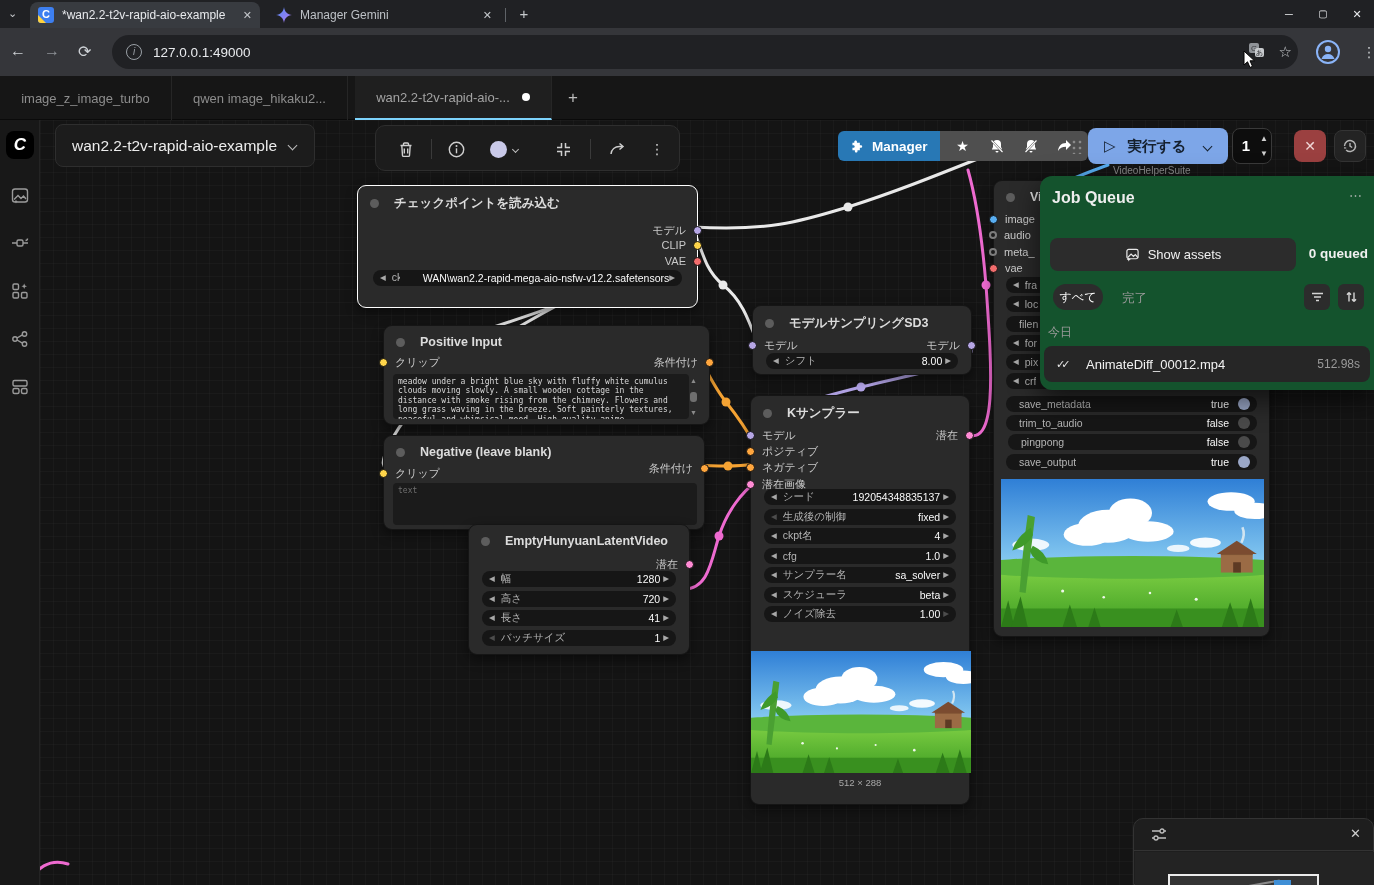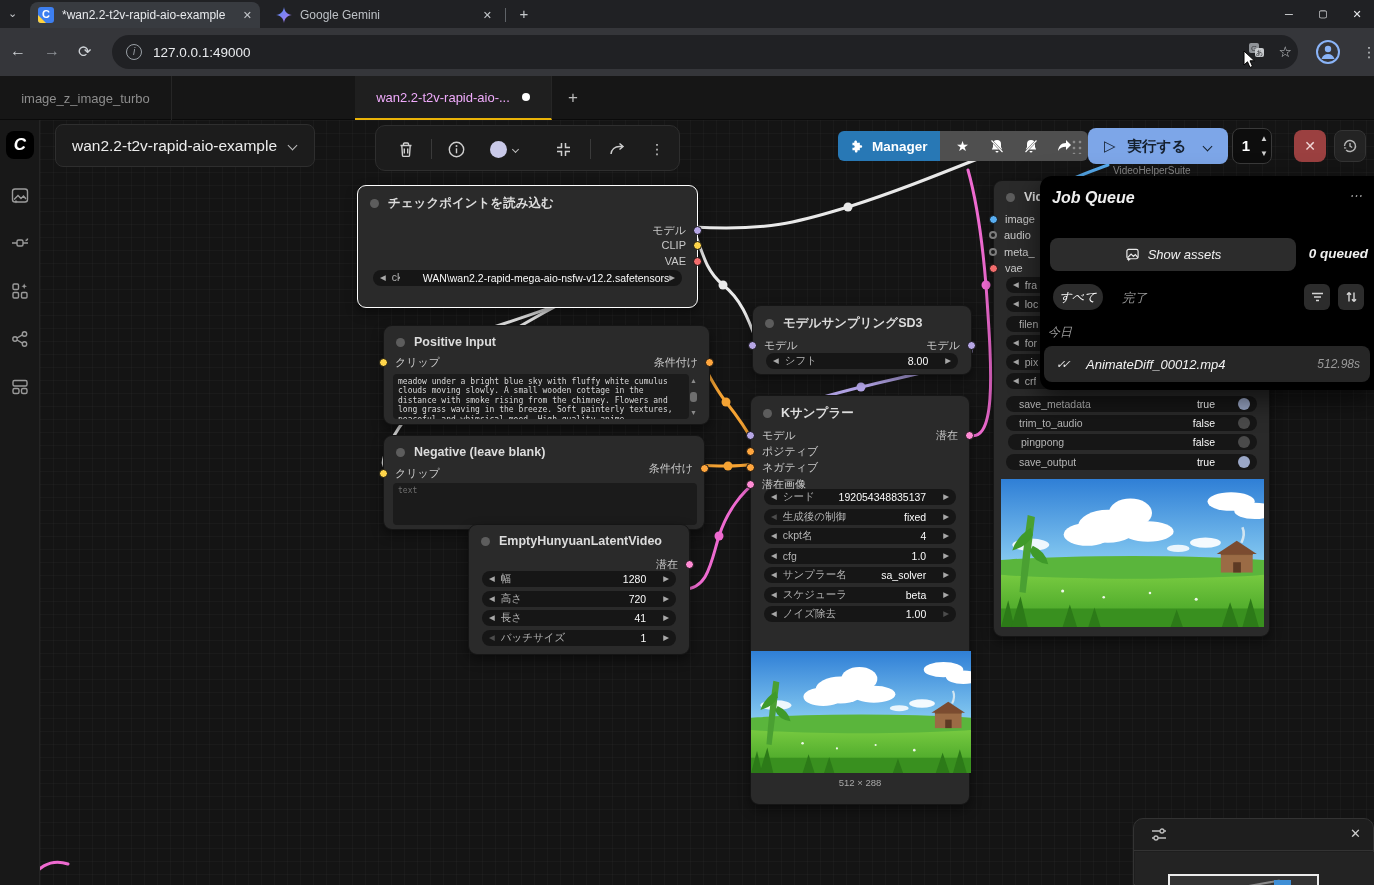--- a/index.html
+++ b/index.html
@@ -26,21 +26,21 @@
   .omnibox .url{margin-left:11px;font-size:13.5px;}
   .omni-right{position:absolute;right:6px;top:0;height:34px;display:flex;align-items:center;gap:14px;}
   .star{color:#c7cacd;font-size:15px;}
   .avatar{position:absolute;left:1316px;top:12px;width:24px;height:24px;border-radius:50%;border:2px solid #8ab4f8;}
   .avatar svg{display:block;}
   .kebab{color:#c7cacd;font-size:14px;letter-spacing:0;}
 
   
   .wftabs{position:absolute;left:0;top:76px;width:1374px;height:44px;background:#161616;z-index:25;border-bottom:1px solid #0a0a0a;}
   .wftab{position:absolute;top:0;height:44px;display:flex;align-items:center;justify-content:center;font-size:13px;color:#8d8d8d;border-right:1px solid #262626;padding:0 14px;}
-  .wftab.active{background:#1f1f1f;color:#f0abfc;border-bottom:2px solid #eab308;}
+  .wftab.active{background:#1f1f1f;color:#a3a3a3;border-bottom:2px solid #7dd3fc;}
   .wftab .dot{width:8px;height:8px;border-radius:50%;background:#fff;margin-left:12px;}
   .wfplus{position:absolute;left:562px;top:11px;width:22px;height:22px;color:#bdbdbd;font-size:17px;text-align:center;line-height:22px;}
 
   
   .sidebar{position:absolute;left:0;top:120px;width:40px;height:765px;background:#181818;border-right:1px solid #242424;z-index:20;}
   .side-logo{position:absolute;left:6px;top:11px;width:28px;height:28px;background:#000;border-radius:8px;color:#fff;font-weight:bold;font-size:17px;text-align:center;line-height:27px;font-style:italic;}
   .side-ic{position:absolute;left:10px;width:20px;height:20px;color:#9a9a9a;}
   .side-ic svg{display:block;}
 
   
@@ -71,46 +71,46 @@
   .runbtn .chev{margin-left:18px;color:#15202e;}
   .countbox{position:absolute;left:1232px;top:128px;width:40px;height:36px;background:#0d0d0d;border:1px solid #3a3a3a;border-radius:8px;z-index:6;color:#fff;}
   .countbox .num{position:absolute;left:0;top:8px;width:26px;text-align:center;font-size:15px;font-weight:600;}
   .countbox .st{position:absolute;right:3px;font-size:8px;color:#cfcfcf;}
   .xbtn{position:absolute;left:1294px;top:130px;width:32px;height:32px;background:#9b4040;border-radius:8px;color:#f1d7d7;text-align:center;line-height:32px;font-size:14px;z-index:6;}
   .histbtn{position:absolute;left:1334px;top:130px;width:32px;height:32px;background:#232323;border:1px solid #343434;border-radius:8px;z-index:6;display:flex;align-items:center;justify-content:center;color:#b5b5b5;}
 
   
   .node{position:absolute;background:#2a2a2a;border:1px solid #151515;border-radius:9px;box-shadow:0 5px 12px rgba(0,0,0,.45);z-index:3;}
   .node.selected{border:1.6px solid #fff;}
-  .ntitle{position:absolute;left:12px;top:9px;display:flex;align-items:center;gap:9px;font-size:12.5px;font-weight:600;color:#dcdcdc;white-space:nowrap;}
+  .ntitle{position:absolute;left:12px;top:9px;display:flex;align-items:center;gap:15px;font-size:12.5px;font-weight:600;color:#dcdcdc;white-space:nowrap;}
   .ntitle .tdot{width:9px;height:9px;border-radius:50%;background:#5d5d5d;flex:0 0 auto;}
   .slot{position:absolute;display:flex;align-items:center;gap:7px;font-size:11px;color:#c9c9c9;white-space:nowrap;}
   .sdot{width:9px;height:9px;border-radius:50%;border:1.5px solid #101010;flex:0 0 auto;}
   .sdot.hollow{background:#1c1c1c;border:2px solid #7d7d7d;width:8px;height:8px;}
   .c-model{background:#b6a6e5;} .c-clip{background:#ffd54a;} .c-vae{background:#f26d6d;}
   .c-cond{background:#ffa63e;} .c-lat{background:#ff8bd4;} .c-img{background:#58aef2;}
   .slot.in{left:-5px;} .slot.out{right:-5px;flex-direction:row-reverse;}
   .widget{position:absolute;height:16px;background:#161616;border-radius:8px;display:flex;align-items:center;padding:0 7px;font-size:10.5px;color:#bbb;white-space:nowrap;}
   .widget .arr{color:#a8a8a8;font-size:7.5px;line-height:1;}
   .widget .arr.dim{color:#4c4c4c;}
   .widget .lbl{margin:0 6px;color:#b5b5b5;overflow:hidden;}
-  .widget .val{margin-left:auto;color:#fafafa;margin-right:17px;}
+  .widget .val{margin-left:auto;color:#fafafa;margin-right:3px;}
   .widget .knob{width:12px;height:12px;border-radius:50%;margin-left:6px;}
   .knob.on{background:#9aa7c7;} .knob.off{background:#4a4a4a;}
   .prompt{position:absolute;background:#1b1b1b;border-radius:4px;color:#d8d8d8;font-family:"DejaVu Sans Mono",monospace;font-size:8px;line-height:9.4px;padding:3px 14px 3px 5px;overflow:hidden;border:none;resize:none;}
   .prompt::placeholder{color:#6e6e6e;}
   .pscroll{position:absolute;width:11px;display:flex;flex-direction:column;align-items:center;justify-content:space-between;padding:3px 0;color:#8b8b8b;font-size:7px;}
   .pscroll .thumb{width:7px;height:10px;border-radius:3px;background:#6f6f6f;}
   .nimg{position:absolute;overflow:hidden;}
   .nimg svg{display:block;width:100%;height:100%;}
   .imgcap{position:absolute;text-align:center;color:#a8a8a8;font-size:9.5px;width:100%;}
   .vhs-badge{position:absolute;left:1113px;top:165px;color:#8a8a8a;font-size:10px;z-index:3;}
 
   
-  .jobq{position:absolute;left:1040px;top:176px;width:334px;height:214px;background:#000000;border-radius:12px 0 0 12px;box-shadow:0 10px 28px rgba(0,0,0,.6);z-index:8;color:#eee;font-style:italic;}
+  .jobq{position:absolute;left:1040px;top:176px;width:334px;height:214px;background:#14532d;border-radius:12px 0 0 12px;box-shadow:0 10px 28px rgba(0,0,0,.6);z-index:8;color:#eee;}
   .jq-title{position:absolute;left:12px;top:13px;font-size:16px;font-weight:600;}
   .jq-dots{position:absolute;right:12px;top:12px;color:#bdbdbd;font-size:13px;}
   .jq-assets{position:absolute;left:10px;top:62px;width:246px;height:33px;background:#2c2c2c;border-radius:8px;display:flex;align-items:center;justify-content:center;gap:8px;font-size:13px;color:#f0f0f0;}
   .jq-queued{position:absolute;right:6px;top:70px;font-size:13.5px;font-weight:600;color:#f0f0f0;}
   .jq-tab-all{position:absolute;left:13px;top:108px;width:50px;height:26px;background:#2c2c2c;border-radius:13px;text-align:center;line-height:26px;font-size:12px;color:#fff;}
   .jq-tab-done{position:absolute;left:82px;top:114px;font-size:12.5px;color:#9a9a9a;}
   .jq-icbtn{position:absolute;top:108px;width:26px;height:26px;background:#2c2c2c;border-radius:6px;display:flex;align-items:center;justify-content:center;color:#d5d5d5;}
   .jq-today{position:absolute;left:8px;top:148px;font-size:12px;color:#9a9a9a;}
   .jq-item{position:absolute;left:4px;top:170px;width:326px;height:36px;background:#262626;border-radius:8px;display:flex;align-items:center;}
   .jq-check{margin-left:12px;color:#e8e8e8;font-size:11px;letter-spacing:-4px;width:20px;}
@@ -627,20 +627,23 @@
       <div class="mm-view"></div>
       <div class="mm-wire"></div>
       <div class="mm-node"></div>
     </div>
   </div>
 
   <div class="wftabs">
     <div class="wftab" style="left:0;width:172px;">
         <span>image_z_image_turbo</span>
       </div>
+    <div class="wftab" style="left:172px;width:176px;">
+        <span>qwen image_hikaku2...</span>
+      </div>
     <div class="wftab active" style="left:355px;width:197px;">
         <span>wan2.2-t2v-rapid-aio-...</span>
         <span class="dot"></span>
       </div>
     <div class="wfplus">+</div>
   </div>
 
   <div class="sidebar">
     <div class="side-logo">C</div>
     <span class="side-ic" style="top:66px;">
@@ -694,21 +697,21 @@
         <svg width="16" height="16" viewBox="0 0 16 16">
             <defs>
               <linearGradient id="gem" x1="0" y1="0" x2="1" y2="1">
                 <stop offset="0" stop-color="#4e8cf7"></stop>
                 <stop offset="1" stop-color="#b477f0"></stop>
               </linearGradient>
             </defs>
             <path d="M8 0C8.4 4.5 11.5 7.6 16 8 11.5 8.4 8.4 11.5 8 16 7.6 11.5 4.5 8.4 0 8 4.5 7.6 7.6 4.5 8 0z" fill="url(#gem)"></path>
           </svg>
       </span>
-      <span style="overflow:hidden;white-space:nowrap;flex:1;">Google Gemini</span>
+      <span style="overflow:hidden;white-space:nowrap;flex:1;">Manager Gemini</span>
       <span class="x">✕</span>
     </div>
     <div class="tab-sep"></div>
     <div class="newtab">+</div>
     <div class="winctl" style="right:68px;">─</div>
     <div class="winctl" style="right:34px;font-size:10px;">▢</div>
     <div class="winctl" style="right:0;">✕</div>
   </div>
 
   <div class="navbar">

